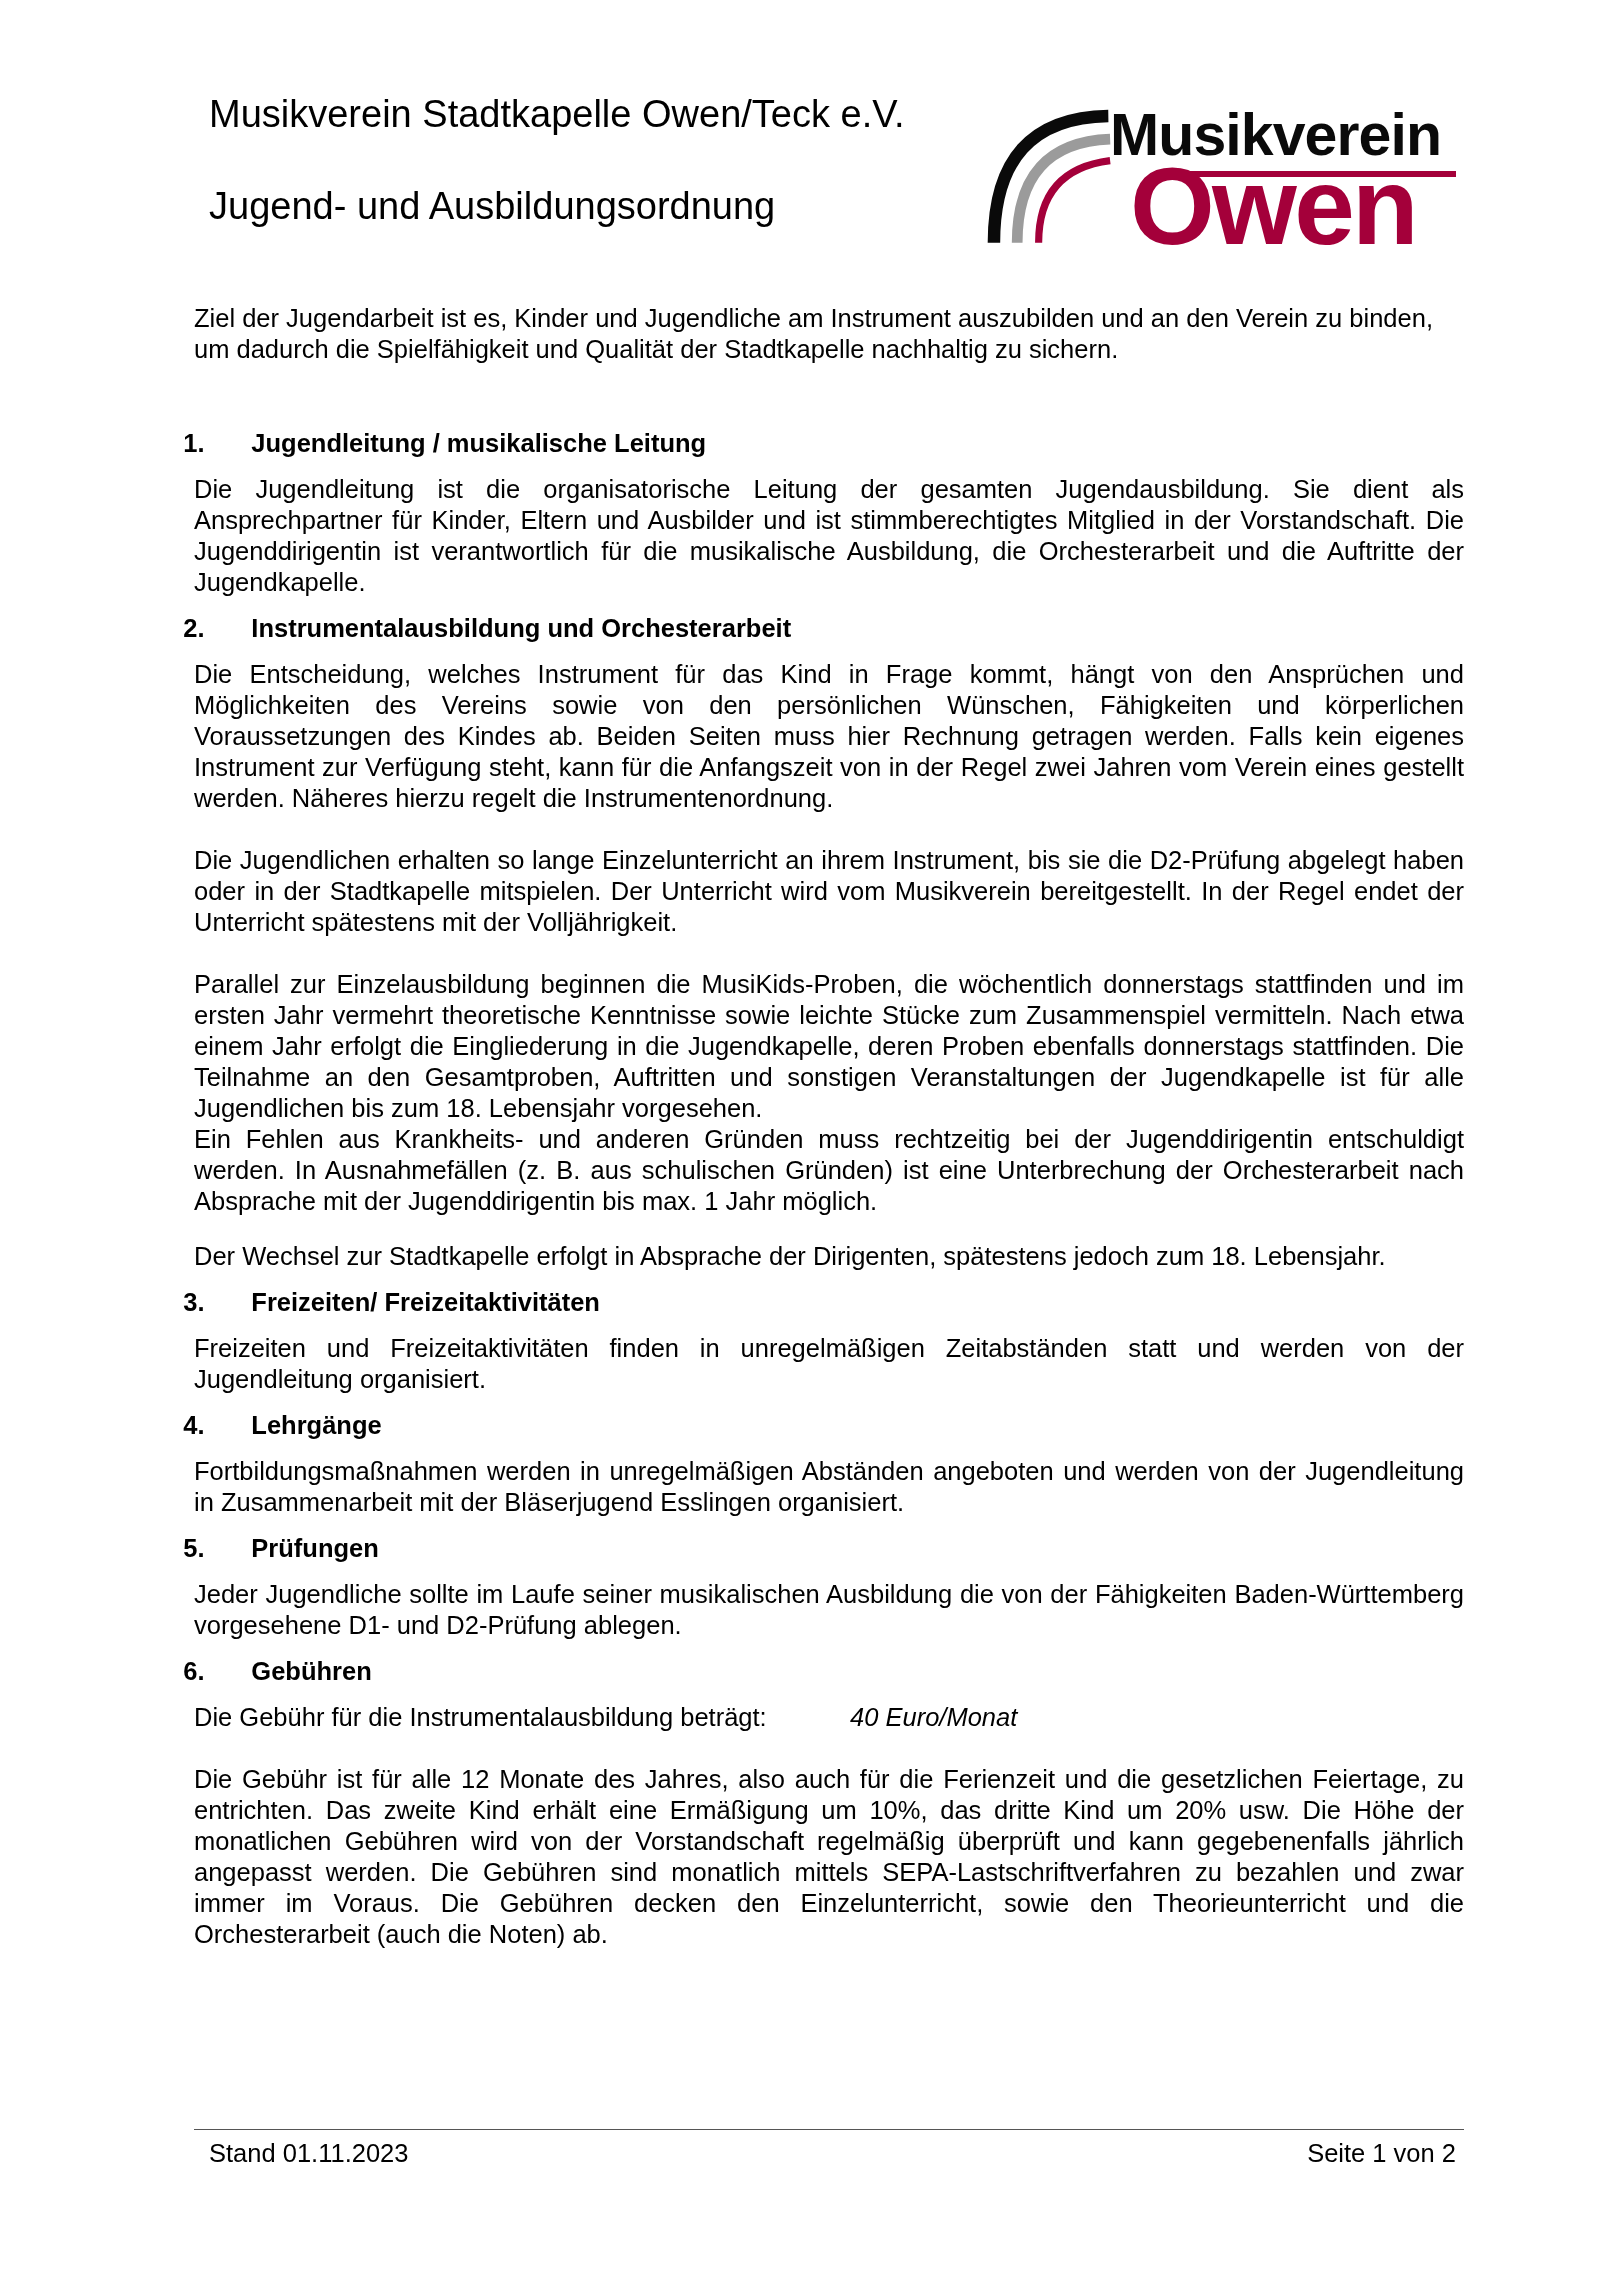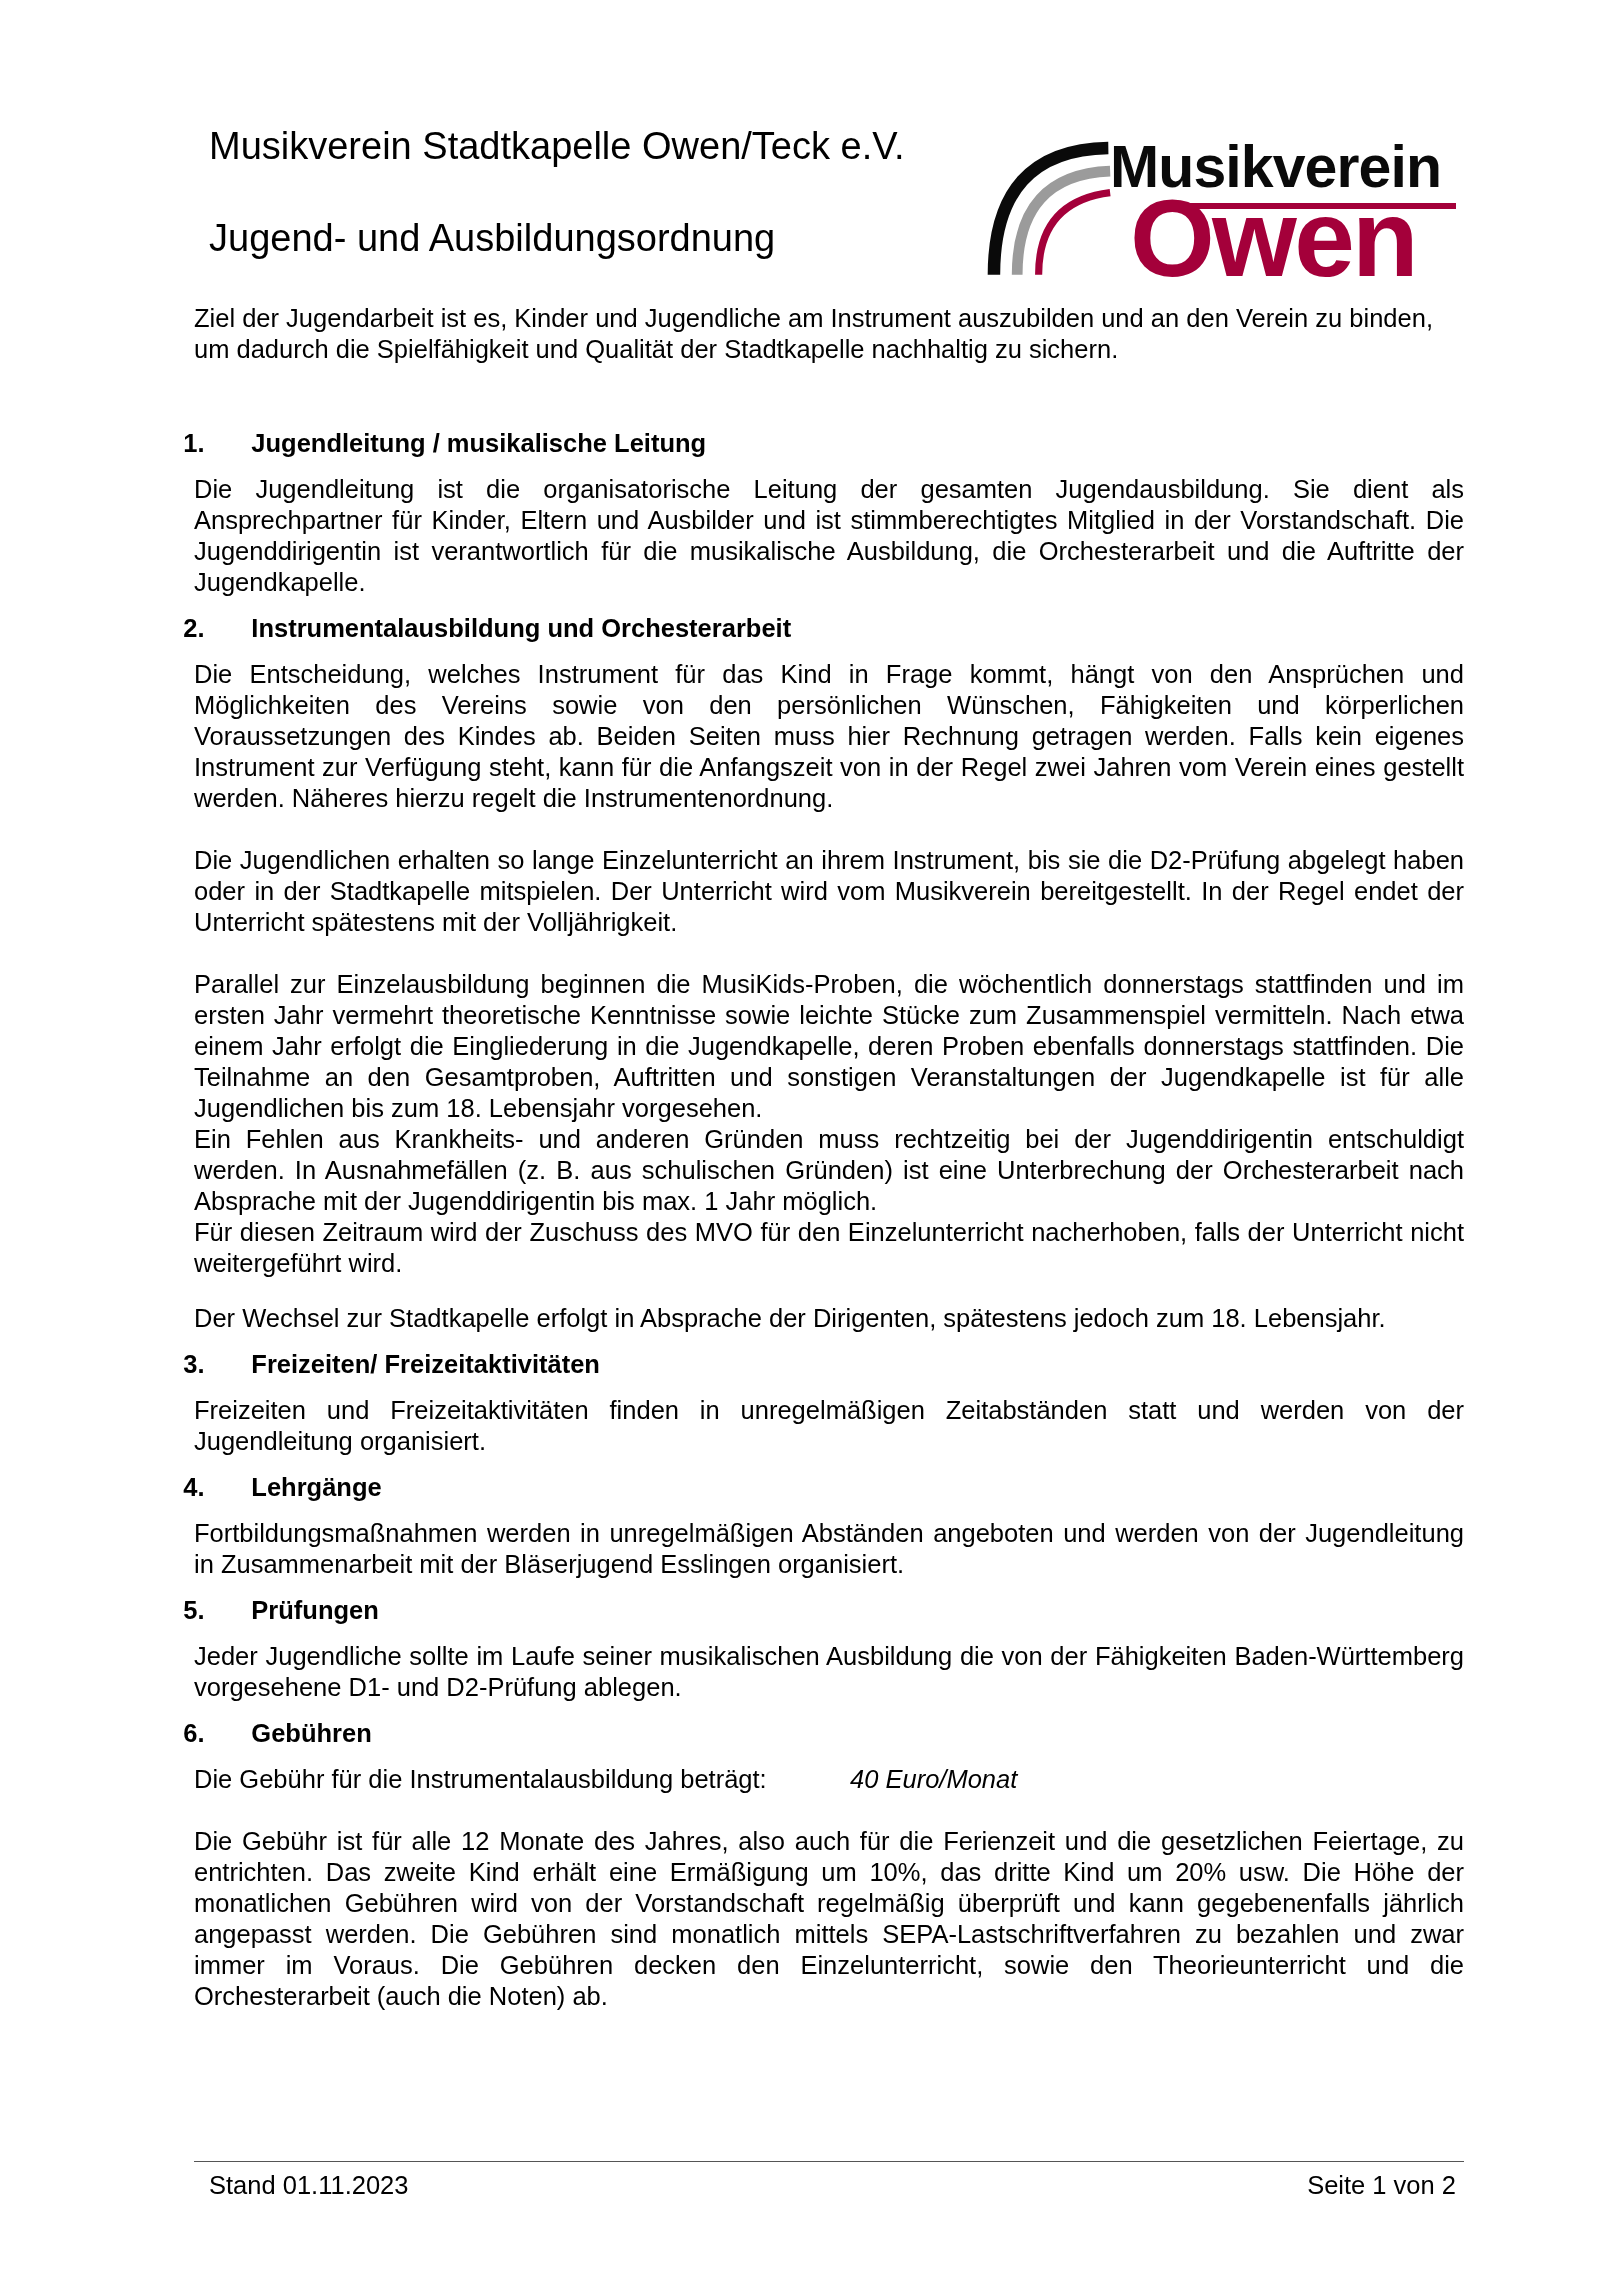--- a/index.html
+++ b/index.html
@@ -1,18 +1,18 @@
 <!DOCTYPE html>
 <html style="font-size:14.3px"><head>
 <meta charset="utf-8">
 <style>
   html, body { margin: 0; padding: 0; background: #ffffff; }
   body { width: 1621px; height: 2293px; position: relative; overflow: hidden;
          font-family: "Liberation Sans", sans-serif; color: #000; }
-  .abs { position: absolute; margin-top: 32px; }
+  .abs { position: absolute; }
   .hdr-title { left: 209px; font-size: 38px; line-height: 45px; white-space: nowrap; }
   .logo { left: 985px; top: 107px; width: 475px; height: 143px; }
   .logo-word-top { position: absolute; left: 125px; top: -3.6px; font-size: 59px; font-weight: bold;
                    letter-spacing: -0.9px; line-height: 64px; color: #0a0a0a; text-align: center; }
   .logo-bar { position: absolute; left: 184px; top: 64px; width: 287px; height: 6.3px; }
   .logo-word-bottom { position: absolute; left: 145px; top: 50px; font-size: 109px; font-weight: bold;
                       line-height: 99px; letter-spacing: -2.7px; text-align: center; }
   .content { position: absolute; left: 194px; width: 1270px; top: 279px; font-size: 25.5px; line-height: 31px; }
   .content p { margin: 0; text-align: justify; }
   .content p.last-left { text-align: left; margin-top: 24px; }
@@ -56,21 +56,20 @@
   <div class="sec-h">
     <span class="num">2.</span><span>Instrumentalausbildung und Orchesterarbeit</span>
   </div>
   <div style="height:15px"></div>
   <p>Die Entscheidung, welches Instrument für das Kind in Frage kommt, hängt von den Ansprüchen und Möglichkeiten des Vereins sowie von den persönlichen Wünschen, Fähigkeiten und körperlichen Voraussetzungen des Kindes ab. Beiden Seiten muss hier Rechnung getragen werden. Falls kein eigenes Instrument zur Verfügung steht, kann für die Anfangszeit von in der Regel zwei Jahren vom Verein eines gestellt werden. Näheres hierzu regelt die Instrumentenordnung.</p>
   <div class="gap-s"></div>
   <p>Die Jugendlichen erhalten so lange Einzelunterricht an ihrem Instrument, bis sie die D2-Prüfung abgelegt haben oder in der Stadtkapelle mitspielen. Der Unterricht wird vom Musikverein bereitgestellt. In der Regel endet der Unterricht spätestens mit der Volljährigkeit.</p>
   <div class="gap-s"></div>
   <p>Parallel zur Einzelausbildung beginnen die MusiKids-Proben, die wöchentlich donnerstags stattfinden und im ersten Jahr vermehrt theoretische Kenntnisse sowie leichte Stücke zum Zusammenspiel vermitteln. Nach etwa einem Jahr erfolgt die Eingliederung in die Jugendkapelle, deren Proben ebenfalls donnerstags stattfinden. Die Teilnahme an den Gesamtproben, Auftritten und sonstigen Veranstaltungen der Jugendkapelle ist für alle Jugendlichen bis zum 18. Lebensjahr vorgesehen.</p>
   <p>Ein Fehlen aus Krankheits- und anderen Gründen muss rechtzeitig bei der Jugenddirigentin entschuldigt werden. In Ausnahmefällen (z. B. aus schulischen Gründen) ist eine Unterbrechung der Orchesterarbeit nach Absprache mit der Jugenddirigentin bis max. 1 Jahr möglich.</p>
-  <p>Für diesen Zeitraum wird der Zuschuss des MVO für den Einzelunterricht nacherhoben, falls der Unterricht nicht weitergeführt wird.</p>
   <p class="last-left">Der Wechsel zur Stadtkapelle erfolgt in Absprache der Dirigenten, spätestens jedoch zum 18. Lebensjahr.</p>
   <div style="height:15px"></div>
 
   <div class="sec-h">
     <span class="num">3.</span><span>Freizeiten/ Freizeitaktivitäten</span>
   </div>
   <div style="height:15px"></div>
   <p>Freizeiten und Freizeitaktivitäten finden in unregelmäßigen Zeitabständen statt und werden von der Jugendleitung organisiert.</p>
   <div style="height:15px"></div>
 

